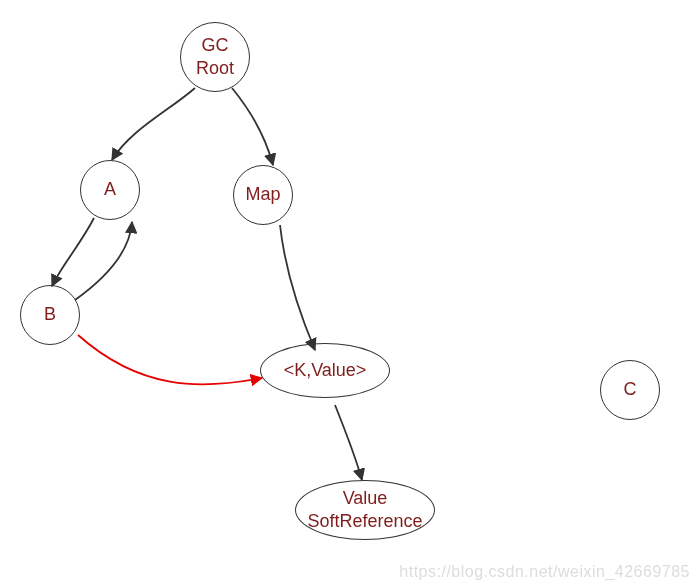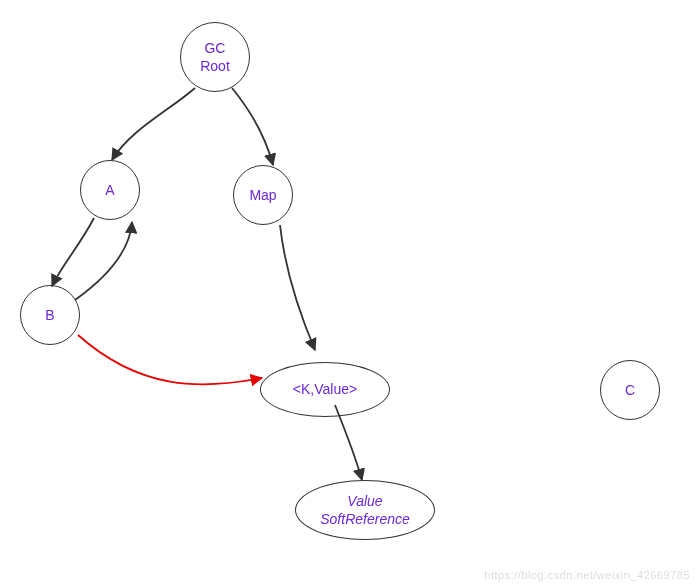--- a/index.html
+++ b/index.html
@@ -11,41 +11,41 @@
       font-family: Arial, sans-serif;
     }
     .node {
       position: absolute;
       border: 1.5px solid #333;
       border-radius: 50%;
       display: flex;
       align-items: center;
       justify-content: center;
       text-align: center;
-      font-size: 14px;
-      color: #6d28d9;
+      font-size: 18px;
+      color: #7f1d1d;
       background: #fff;
       line-height: 1.3;
     }
     .ellipse {
       border-radius: 50%;
     }
     svg.edges {
       position: absolute;
       top: 0;
       left: 0;
       width: 700px;
       height: 585px;
       pointer-events: none;
     }
     .watermark {
       position: absolute;
       bottom: 4px;
       right: 10px;
-      font-size: 11px;
+      font-size: 16px;
       color: #ddd;
       letter-spacing: 0.5px;
     }
   </style>
 </head>
 <body>
 
 <div class="node" style="left:180px; top:22px; width:70px; height:70px;">
   <span style="white-space:pre-line;">GC
 Root</span>
@@ -56,25 +56,25 @@
 </div>
 
 <div class="node" style="left:20px; top:285px; width:60px; height:60px;">
   <span>B</span>
 </div>
 
 <div class="node" style="left:233px; top:165px; width:60px; height:60px;">
   <span>Map</span>
 </div>
 
-<div class="node ellipse" style="left:260px; top:362px; width:130px; height:55px;">
+<div class="node ellipse" style="left:260px; top:343px; width:130px; height:55px;">
   <span>&lt;K,Value&gt;</span>
 </div>
 
-<div class="node ellipse" style="left:295px; top:480px; width:140px; height:60px;font-style:italic;">
+<div class="node ellipse" style="left:295px; top:480px; width:140px; height:60px;">
   <span style="white-space:pre-line;">Value
 SoftReference</span>
 </div>
 
 <div class="node" style="left:600px; top:360px; width:60px; height:60px;">
   <span>C</span>
 </div>
 
 <svg class="edges">
   <defs>

